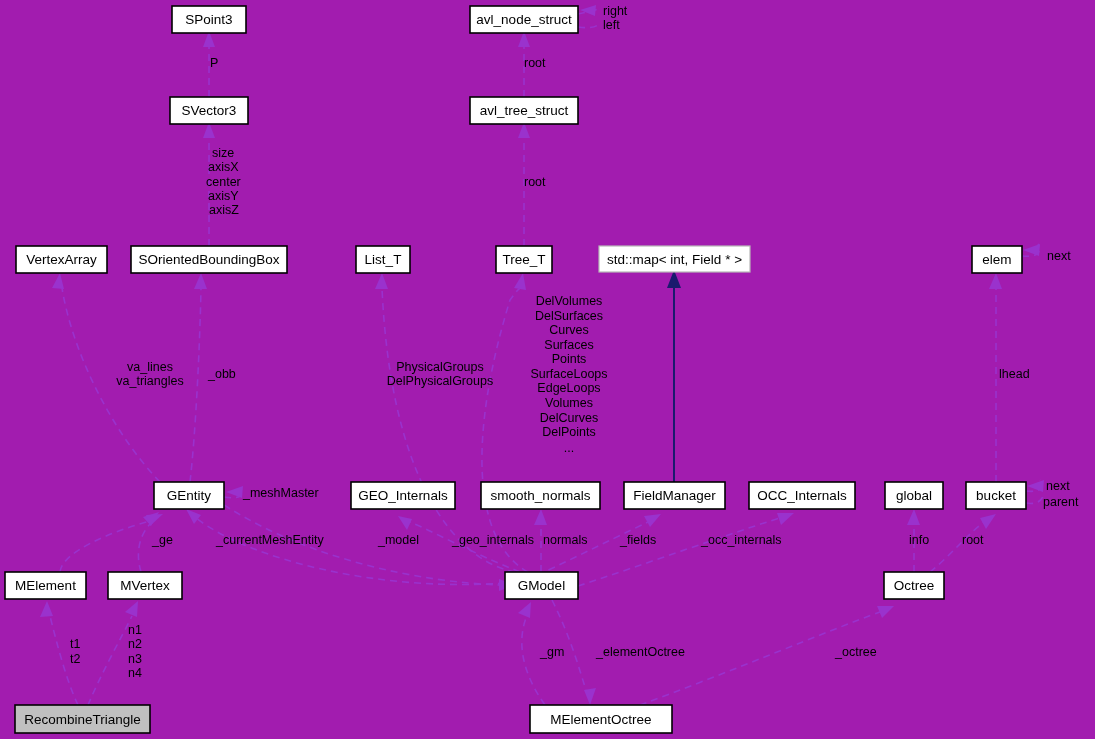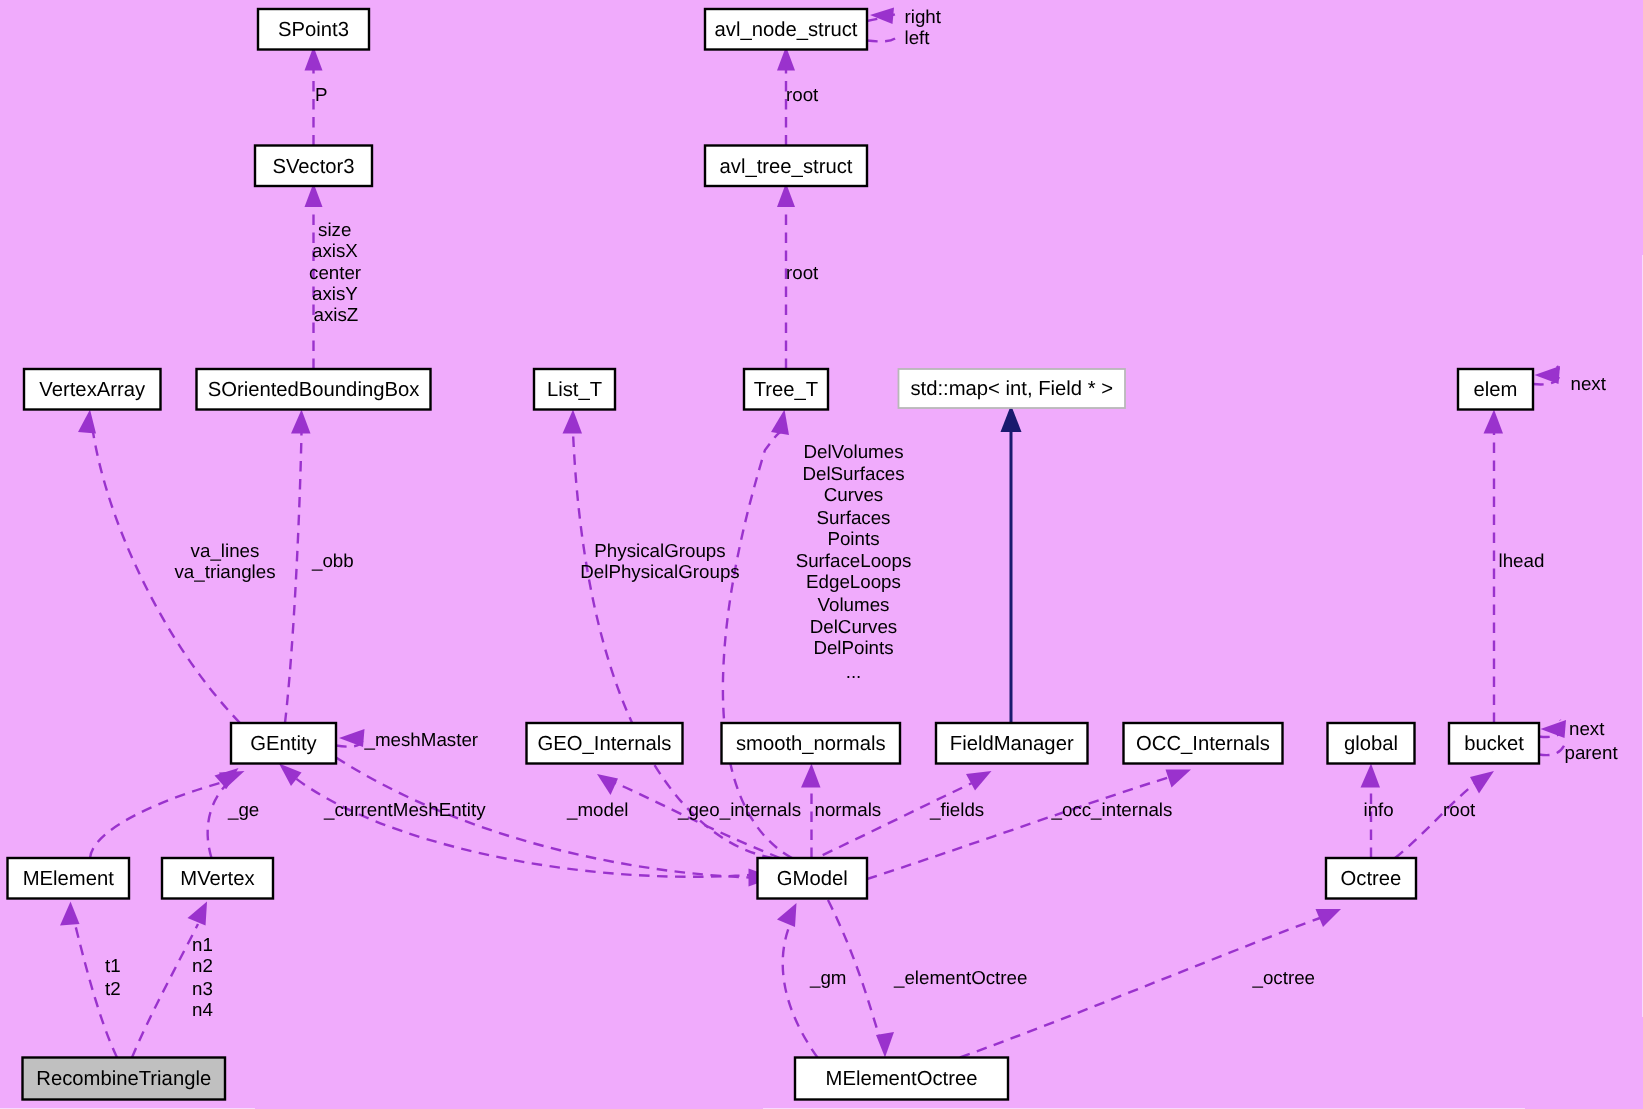--- a/index.html
+++ b/index.html
@@ -4,21 +4,21 @@
 <style>
   html, body {
     margin: 0;
     padding: 0;
     background: #ffffff;
   }
   #diagram-root {
     position: relative;
     width: 1095px;
     height: 739px;
-    background: #f0abfc;
+    background: #a21caf;
     font-family: "Liberation Sans", sans-serif;
     overflow: hidden;
   }
   svg.layer {
     position: absolute;
     top: 0;
     left: 0;
     width: 1095px;
     height: 739px;
   }

